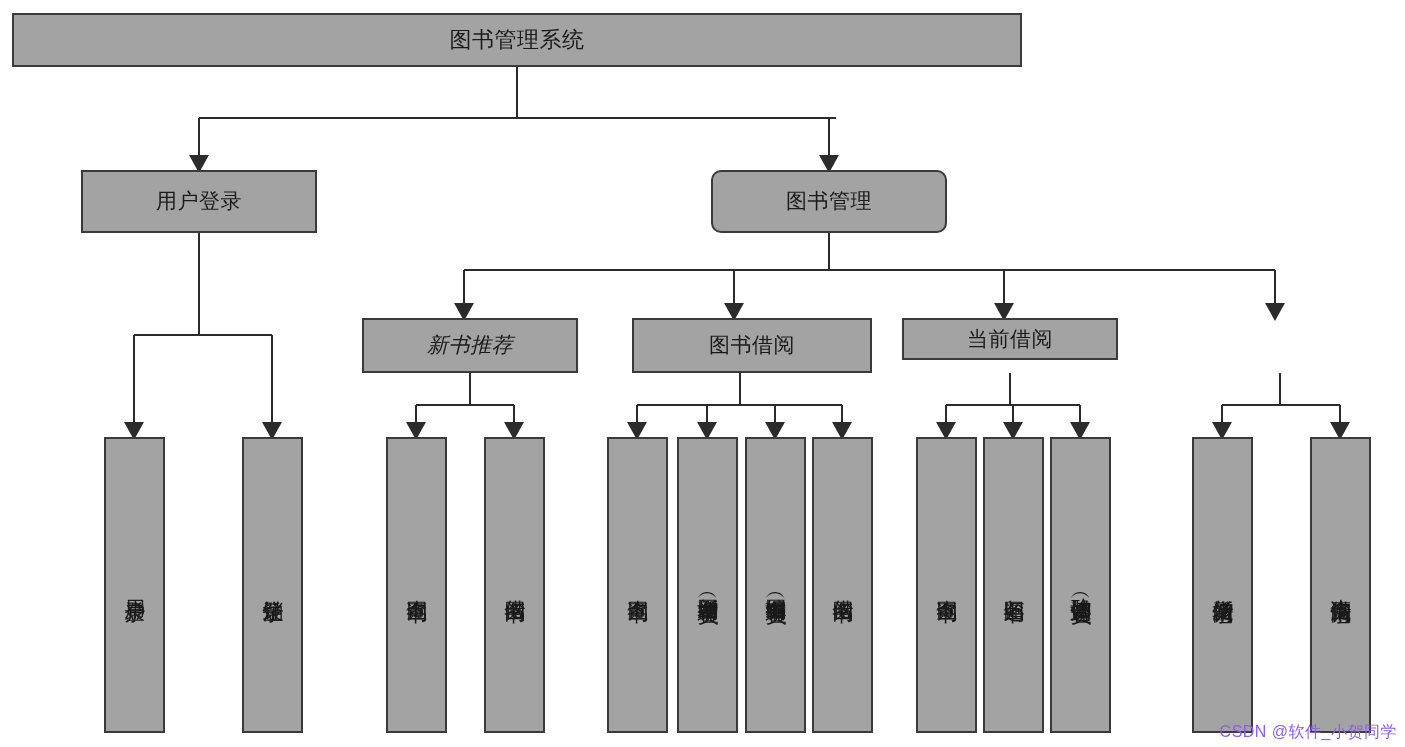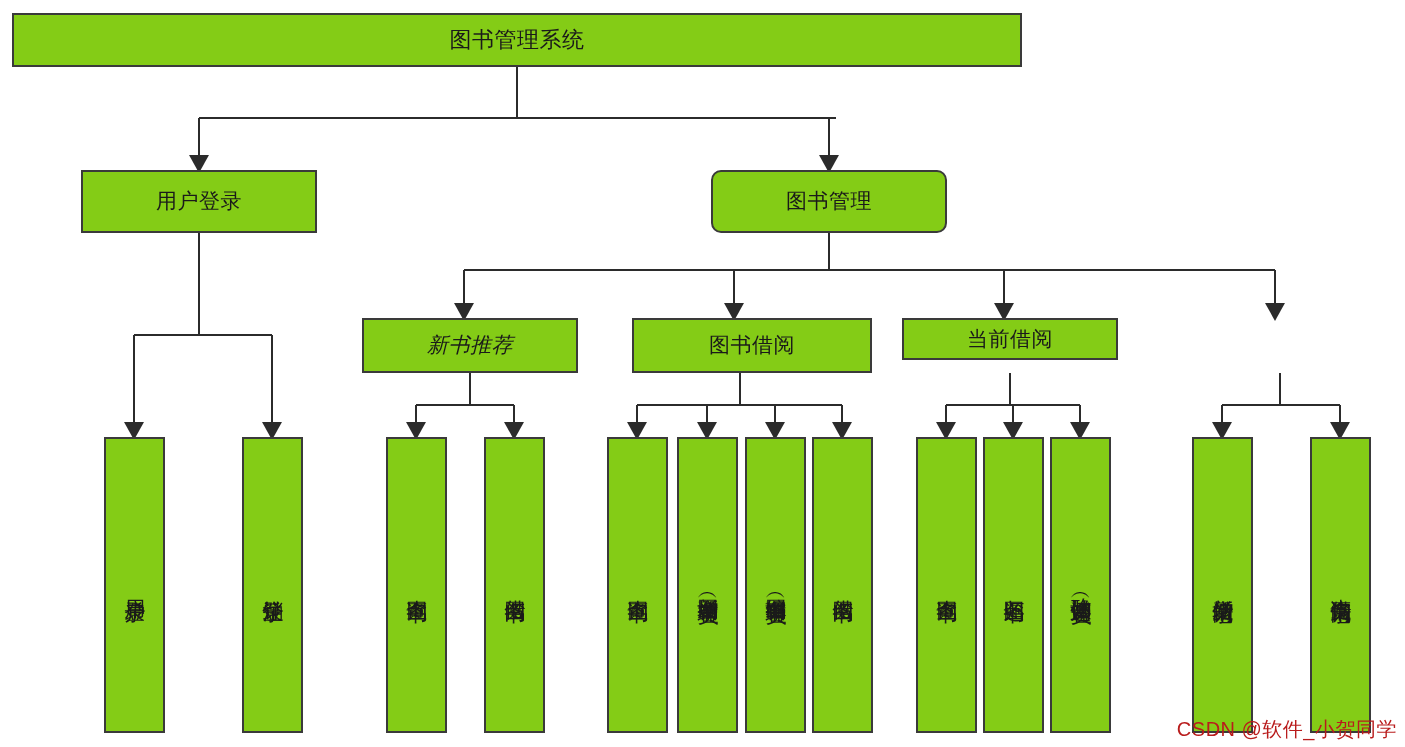--- a/index.html
+++ b/index.html
@@ -25,21 +25,21 @@
     left: 0;
     top: 0;
     width: 1405px;
     height: 747px;
     pointer-events: none;
   }
   .node {
     position: absolute;
     box-sizing: border-box;
     border: 2px solid #3a3a3a;
-    background: #84cc16;
+    background: #a3a3a3;
     display: flex;
     align-items: center;
     justify-content: center;
     color: #1a1a1a;
     line-height: 1.18;
     text-align: center;
   }
   .node.horiz {
     font-size: 21px;
     letter-spacing: 0.5px;
@@ -59,22 +59,22 @@
     display: block;
     white-space: normal;
   }
   .node.root {
     font-size: 22px;
   }
   #watermark {
     position: absolute;
     right: 8px;
     bottom: 4px;
-    font-size: 20px;
-    color: #b91c1c;
+    font-size: 16px;
+    color: #8b5cf6;
     letter-spacing: 0.5px;
     user-select: none;
     white-space: nowrap;
   }
 </style>
 </head>
 <body>
 
 <div id="diagram-root">
 

